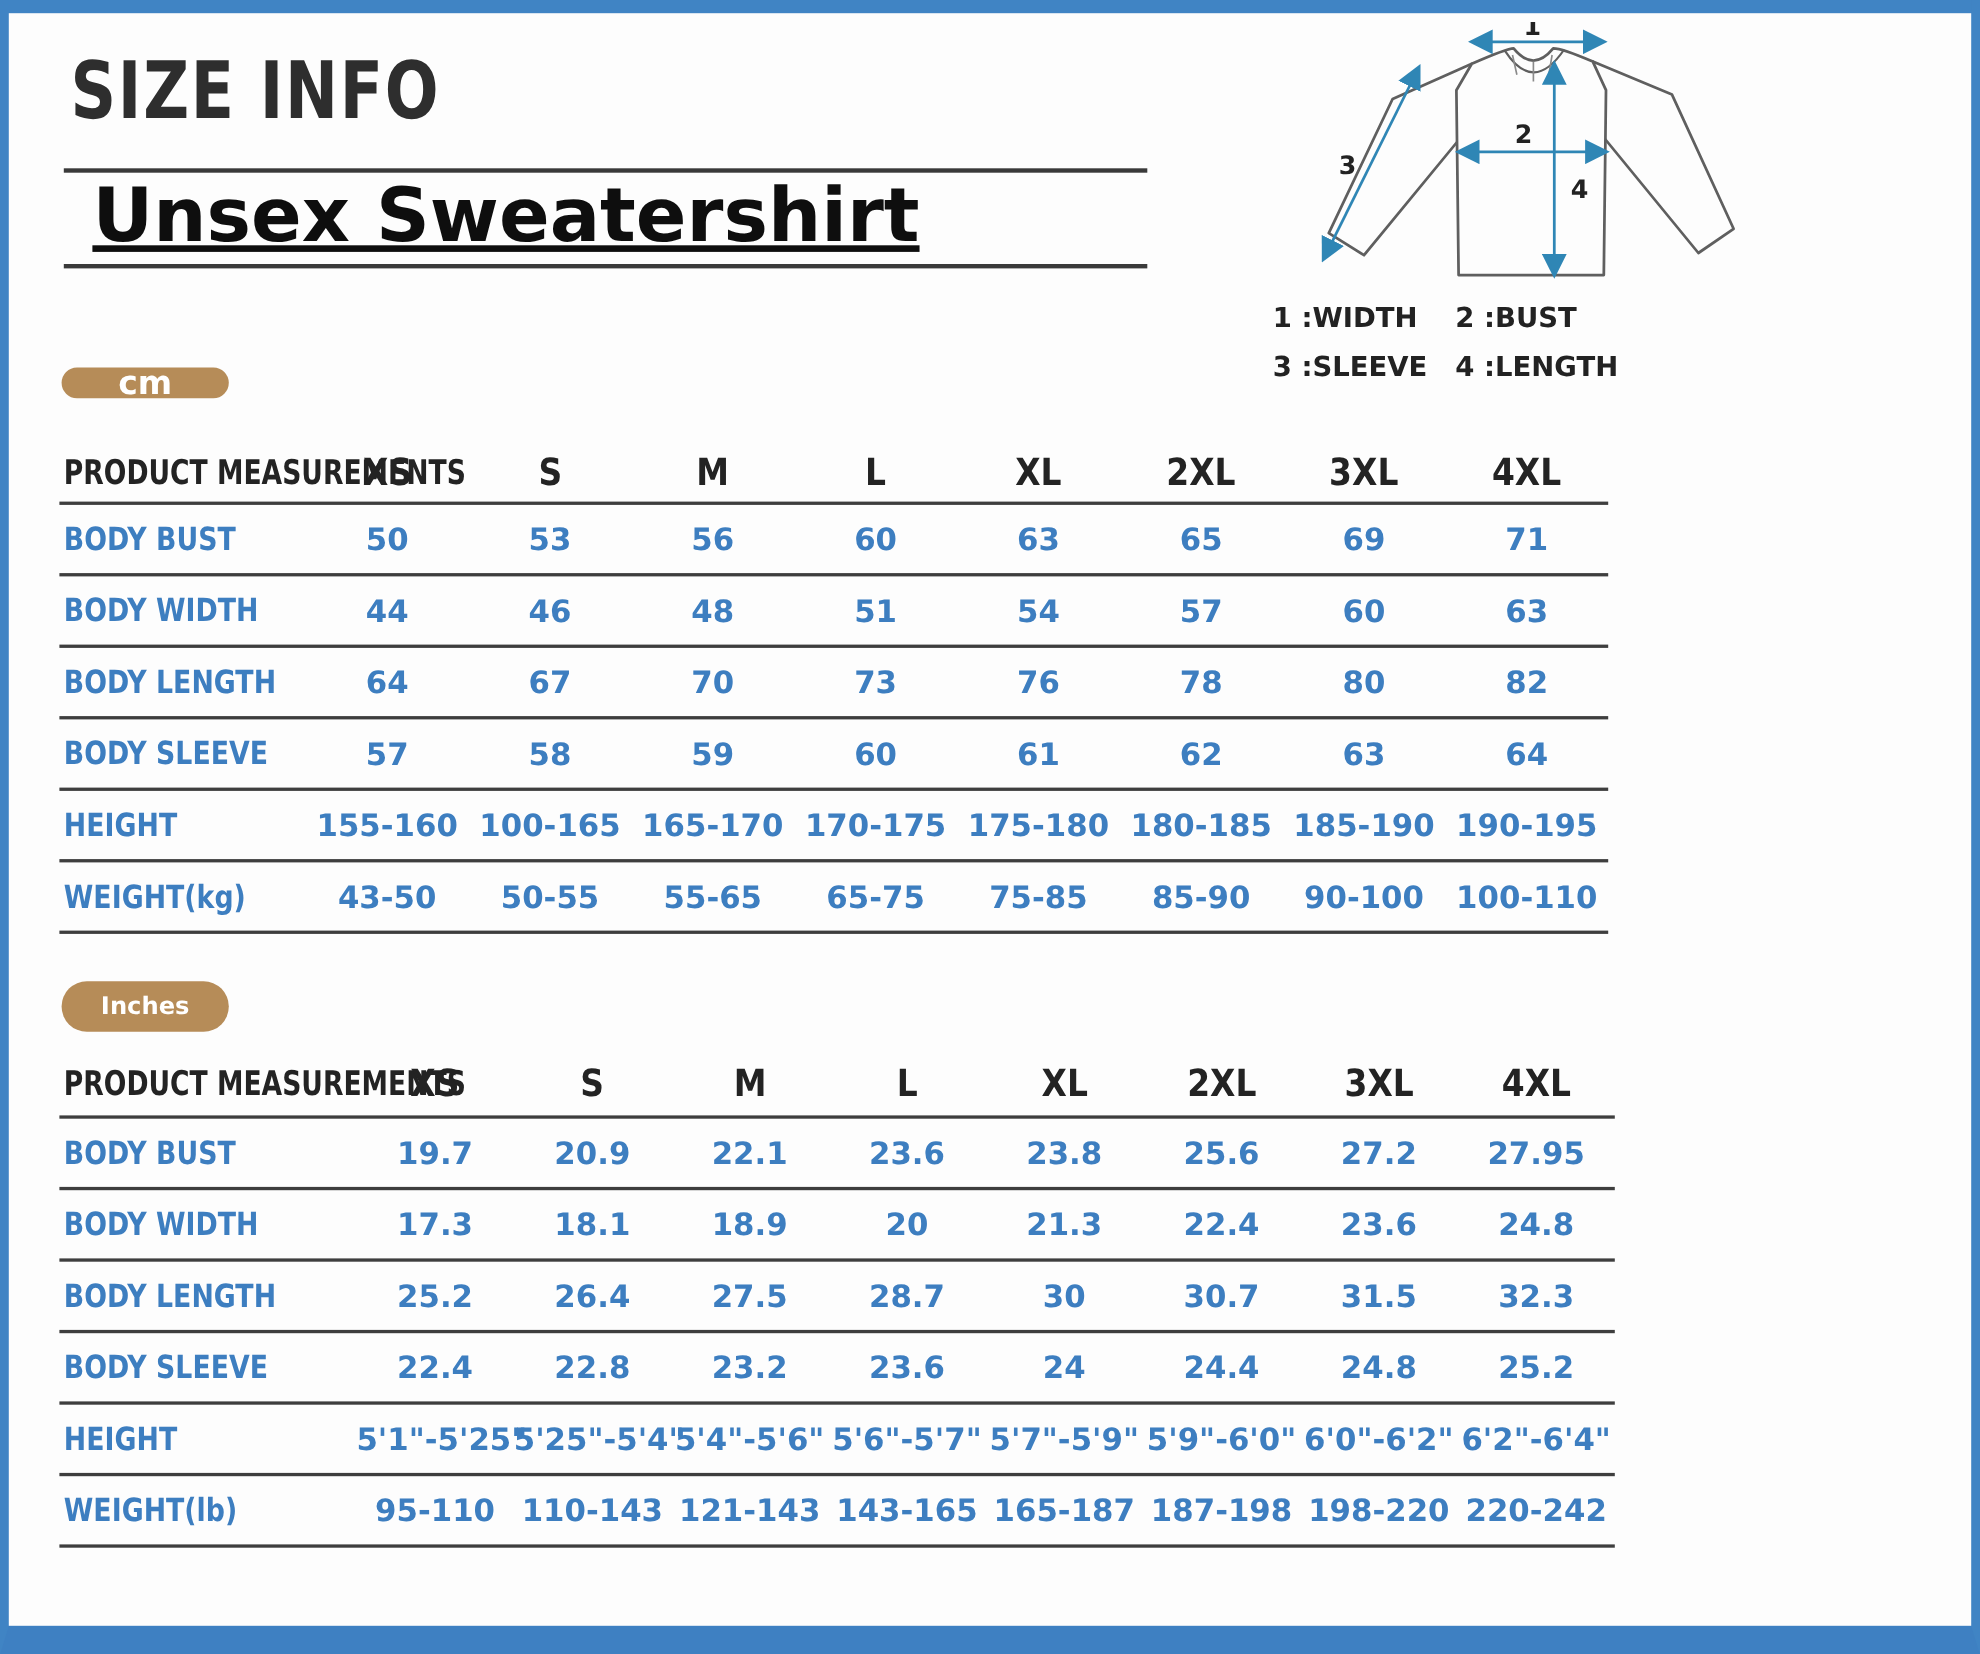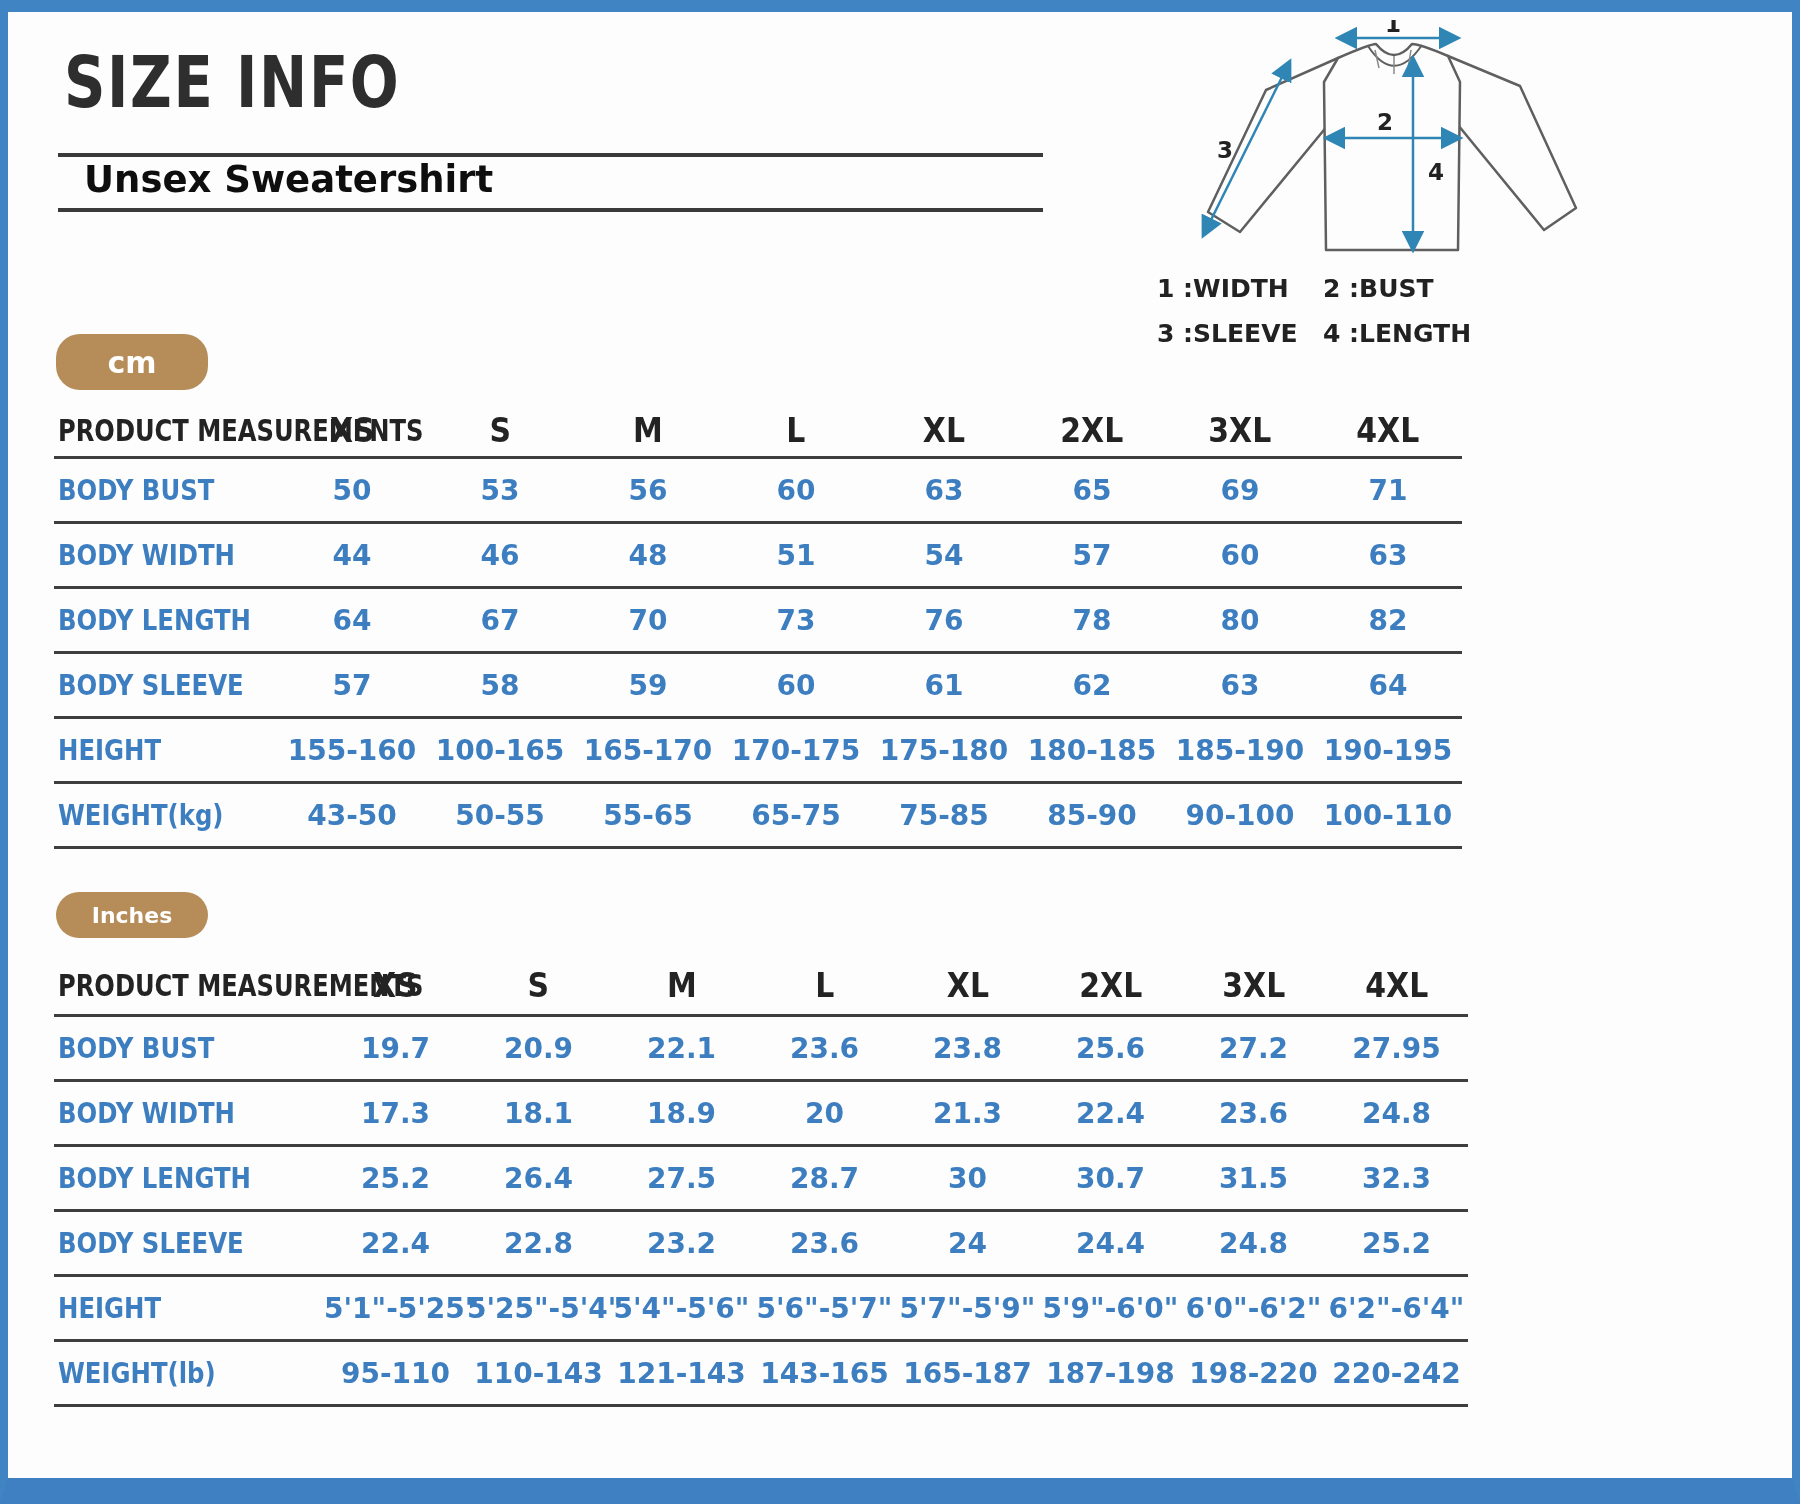--- a/index.html
+++ b/index.html
@@ -15,29 +15,29 @@
     display:inline-block;transform:scaleX(.8);transform-origin:left center;
     font-family:"DejaVu Sans",sans-serif;font-weight:bold;font-size:72px;
     letter-spacing:2px;color:#2e2e2e;white-space:nowrap;
   }
   .subtitle-band{
     position:absolute;left:50px;top:141px;width:985px;
     border-top:4px solid #3a3a3a;border-bottom:4px solid #3a3a3a;
     padding:4px 0 8px 26px;box-sizing:border-box;
   }
   .subtitle-band span{
-    font-family:"DejaVu Sans",sans-serif;font-weight:bold;font-size:37px;
-    color:#0e0e0e;line-height:1.05;white-space:nowrap;
+    font-family:"DejaVu Sans",sans-serif;font-weight:bold;font-size:68px;
+    color:#0e0e0e;line-height:1.05;white-space:nowrap;text-decoration:underline;
   }
   .badge{
     position:absolute;background:#b68c58;color:#fff;
     display:flex;align-items:center;justify-content:center;
     border-radius:24px;font-family:"DejaVu Sans",sans-serif;font-weight:bold;
   }
-  .badge-cm{left:48px;top:322px;width:152px;height:56px;font-size:30px;}
+  .badge-cm{left:48px;top:322px;width:152px;height:28px;font-size:30px;}
   .badge-in{left:48px;top:880px;width:152px;height:46px;font-size:22px;}
 
   .size-table{position:absolute;left:46px;}
   .table-cm{top:392px;}
   .table-in{top:944px;}
   .t-row{display:grid;align-items:center;border-bottom:3px solid #3e3e3e;height:62px;}
   .table-cm .t-row{grid-template-columns:224px repeat(8,148px);}
   .table-in .t-row{grid-template-columns:270px repeat(8,143px);}
   .table-cm .t-head{height:52px;}
   .table-in .t-head{height:58px;}

